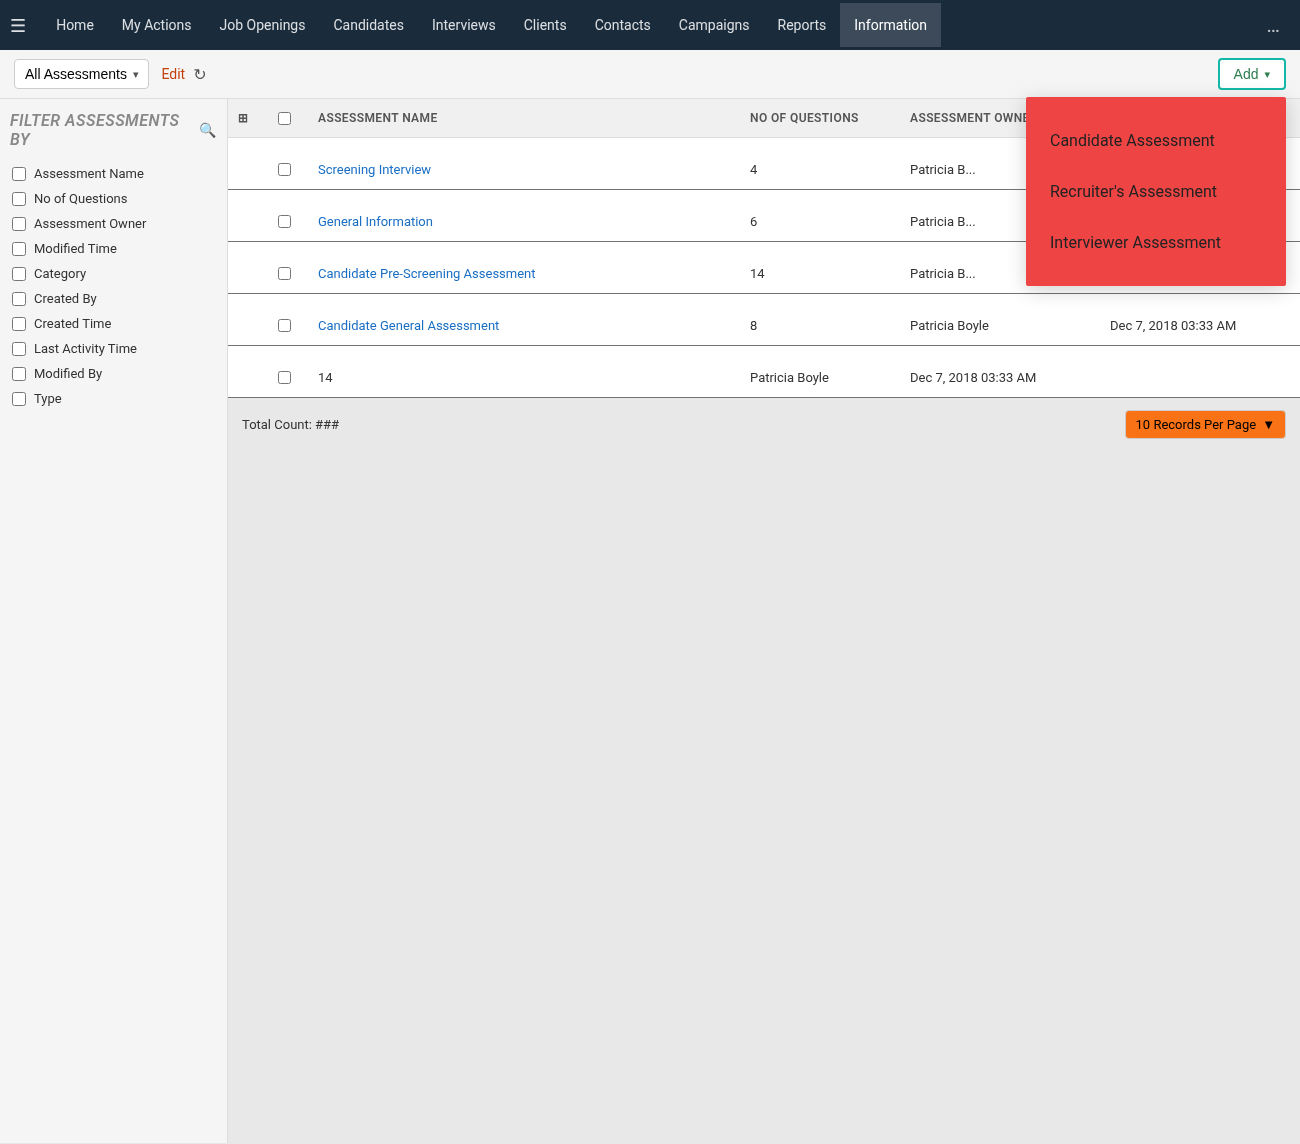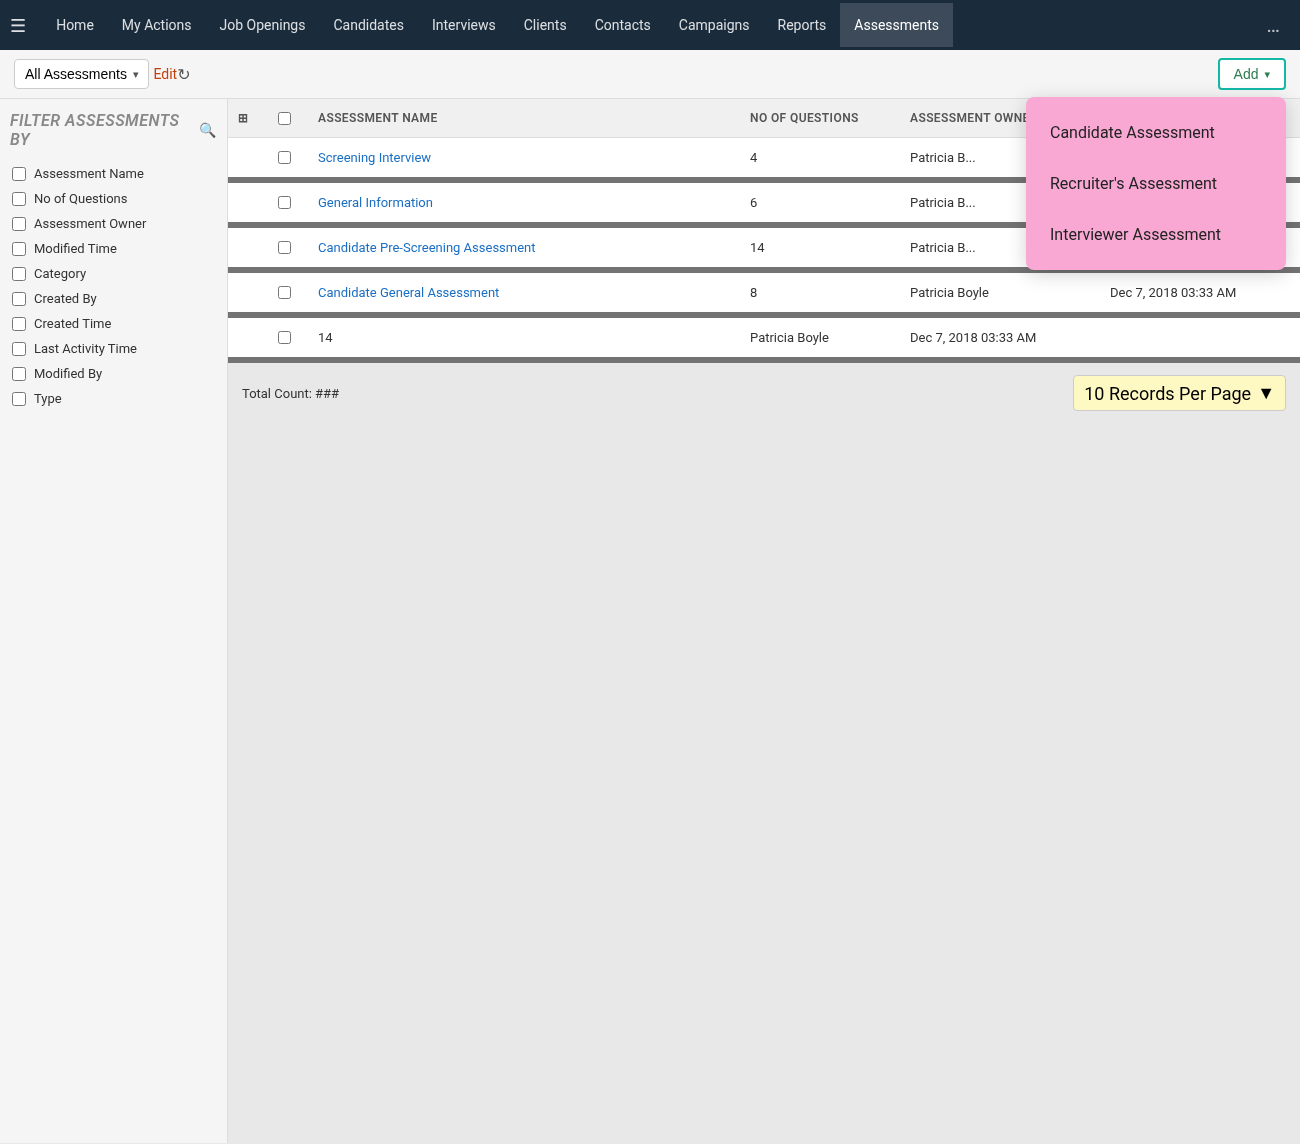--- a/index.html
+++ b/index.html
@@ -33,20 +33,21 @@
     .nav-item.active { background: rgba(255,255,255,0.15); color: #fff; }
     .nav-more { margin-left: auto; font-size: 20px; color: rgba(255,255,255,0.7); cursor: pointer; padding: 0 10px; }
 
     
     .toolbar {
       background: #f5f5f5;
       display: flex;
       align-items: center;
       padding: 8px 14px;
       border-bottom: 1px solid #ddd;
+      gap: 8px;
     }
     .all-assessments-btn {
       border: 1px solid #ccc;
       background: #fff;
       border-radius: 4px;
       padding: 6px 10px;
       display: flex;
       align-items: center;
       gap: 6px;
       cursor: pointer;
@@ -136,22 +137,23 @@
       font-weight: 600;
       color: #555;
       text-transform: uppercase;
       letter-spacing: 0.4px;
       display: flex;
       align-items: center;
     }
     .table-row {
       display: grid;
       grid-template-columns: 40px 40px 1fr 160px 200px 200px;
-      border-bottom: 6px solid #737373;
+      border-bottom: 1px solid #737373;
       background: #fff;
+      margin-top: 12px;
     }
     .td {
       padding: 12px 10px;
       font-size: 13px;
       color: #333;
       display: flex;
       align-items: center;
     }
     .td.link { color: #1a6fc4; cursor: pointer; }
 
@@ -159,41 +161,41 @@
     .table-footer {
       padding: 12px 14px;
       display: flex;
       align-items: center;
       justify-content: space-between;
       background: #e8e8e8;
     }
     .total-count { font-size: 13px; color: #333; }
     .records-select {
       border: 1px solid #ccc;
-      background: #fef9c3;
+      background: #f97316;
       border-radius: 4px;
       padding: 6px 10px;
-      font-size: 18px;
+      font-size: 13px;
       cursor: pointer;
       display: flex;
       align-items: center;
       gap: 6px;
     }
 
     
     .dropdown-overlay {
       position: fixed;
       top: 97px;
       right: 14px;
-      background: #f9a8d4;
+      background: #ef4444;
       box-shadow: 0 4px 20px rgba(0,0,0,0.18);
-      border-radius: 8px;
+      border-radius: 2px;
       z-index: 100;
       min-width: 260px;
-      padding: 10px 0;
+      padding: 18px 0;
     }
     .dropdown-item {
       padding: 16px 24px;
       font-size: 16px;
       color: #222;
       cursor: pointer;
       white-space: nowrap;
     }
     .icon-chevron-down::before { content: '▾'; }
   </style>
@@ -204,21 +206,21 @@
   <span class="hamburger">☰</span>
   <div class="nav-item">Home</div>
   <div class="nav-item">My Actions</div>
   <div class="nav-item">Job Openings</div>
   <div class="nav-item">Candidates</div>
   <div class="nav-item">Interviews</div>
   <div class="nav-item">Clients</div>
   <div class="nav-item">Contacts</div>
   <div class="nav-item">Campaigns</div>
   <div class="nav-item">Reports</div>
-  <div class="nav-item active">Assessments</div>
+  <div class="nav-item active">Information</div>
   <div class="nav-more">…</div>
 </nav>
 
 <div class="toolbar">
   <button class="all-assessments-btn">
     <span>All Assessments</span>
     <span class="chevron icon-chevron-down"></span>
   </button>
   <span class="edit-link">Edit</span>
   <button class="refresh-btn">

